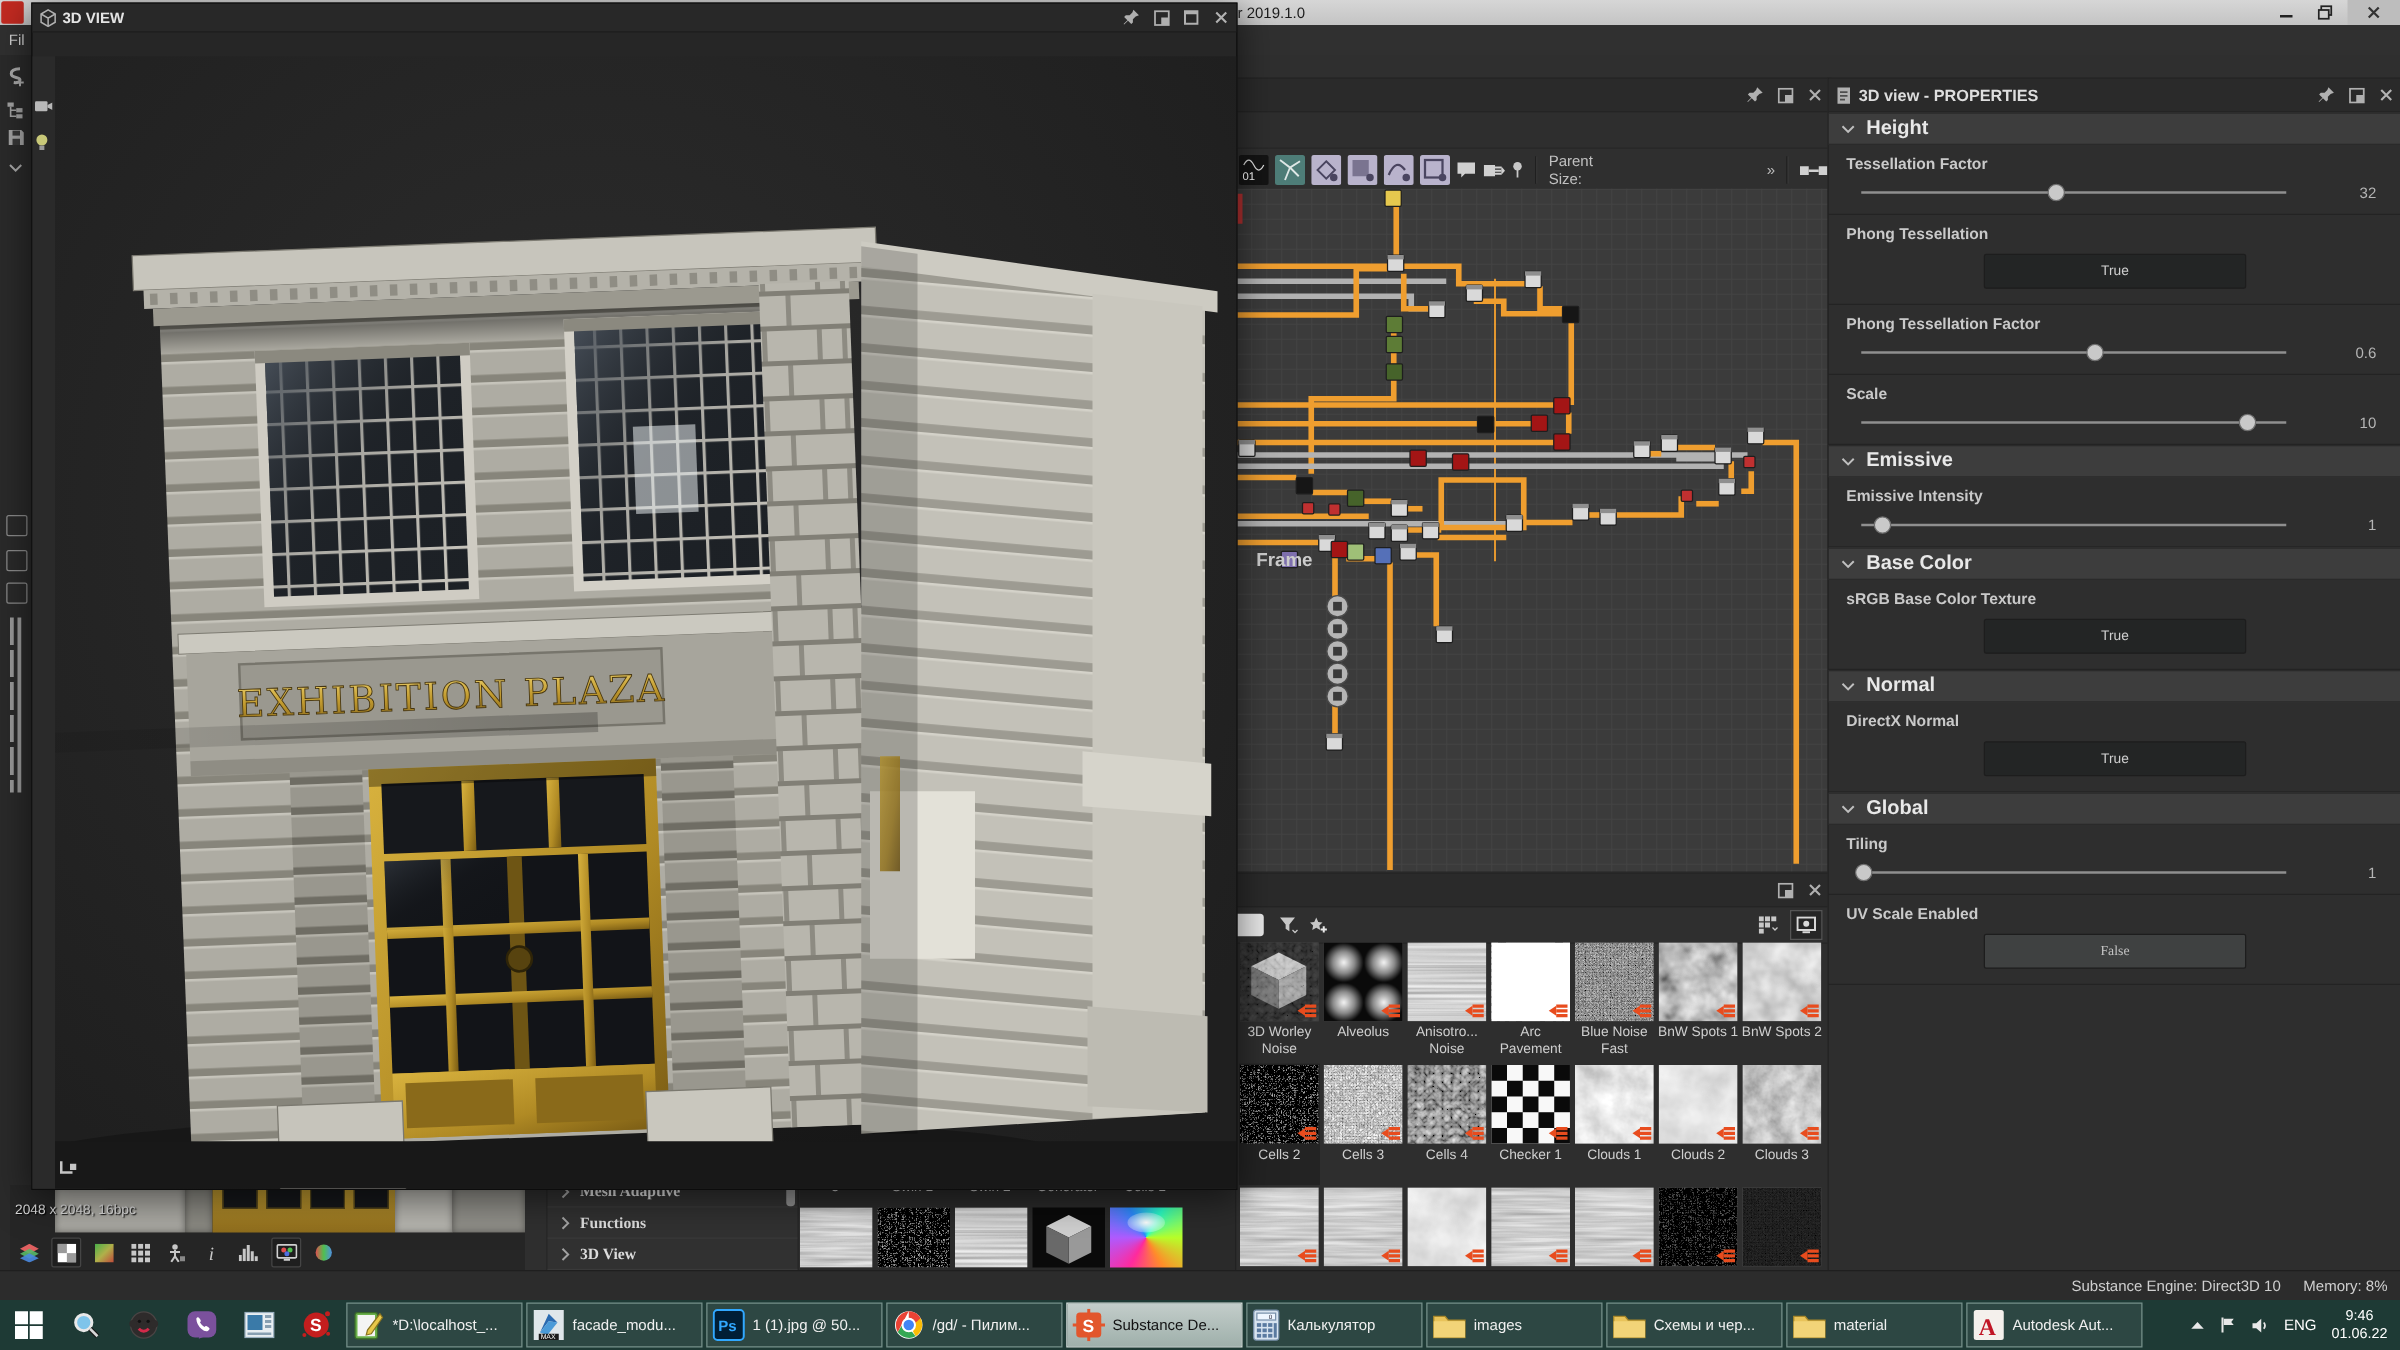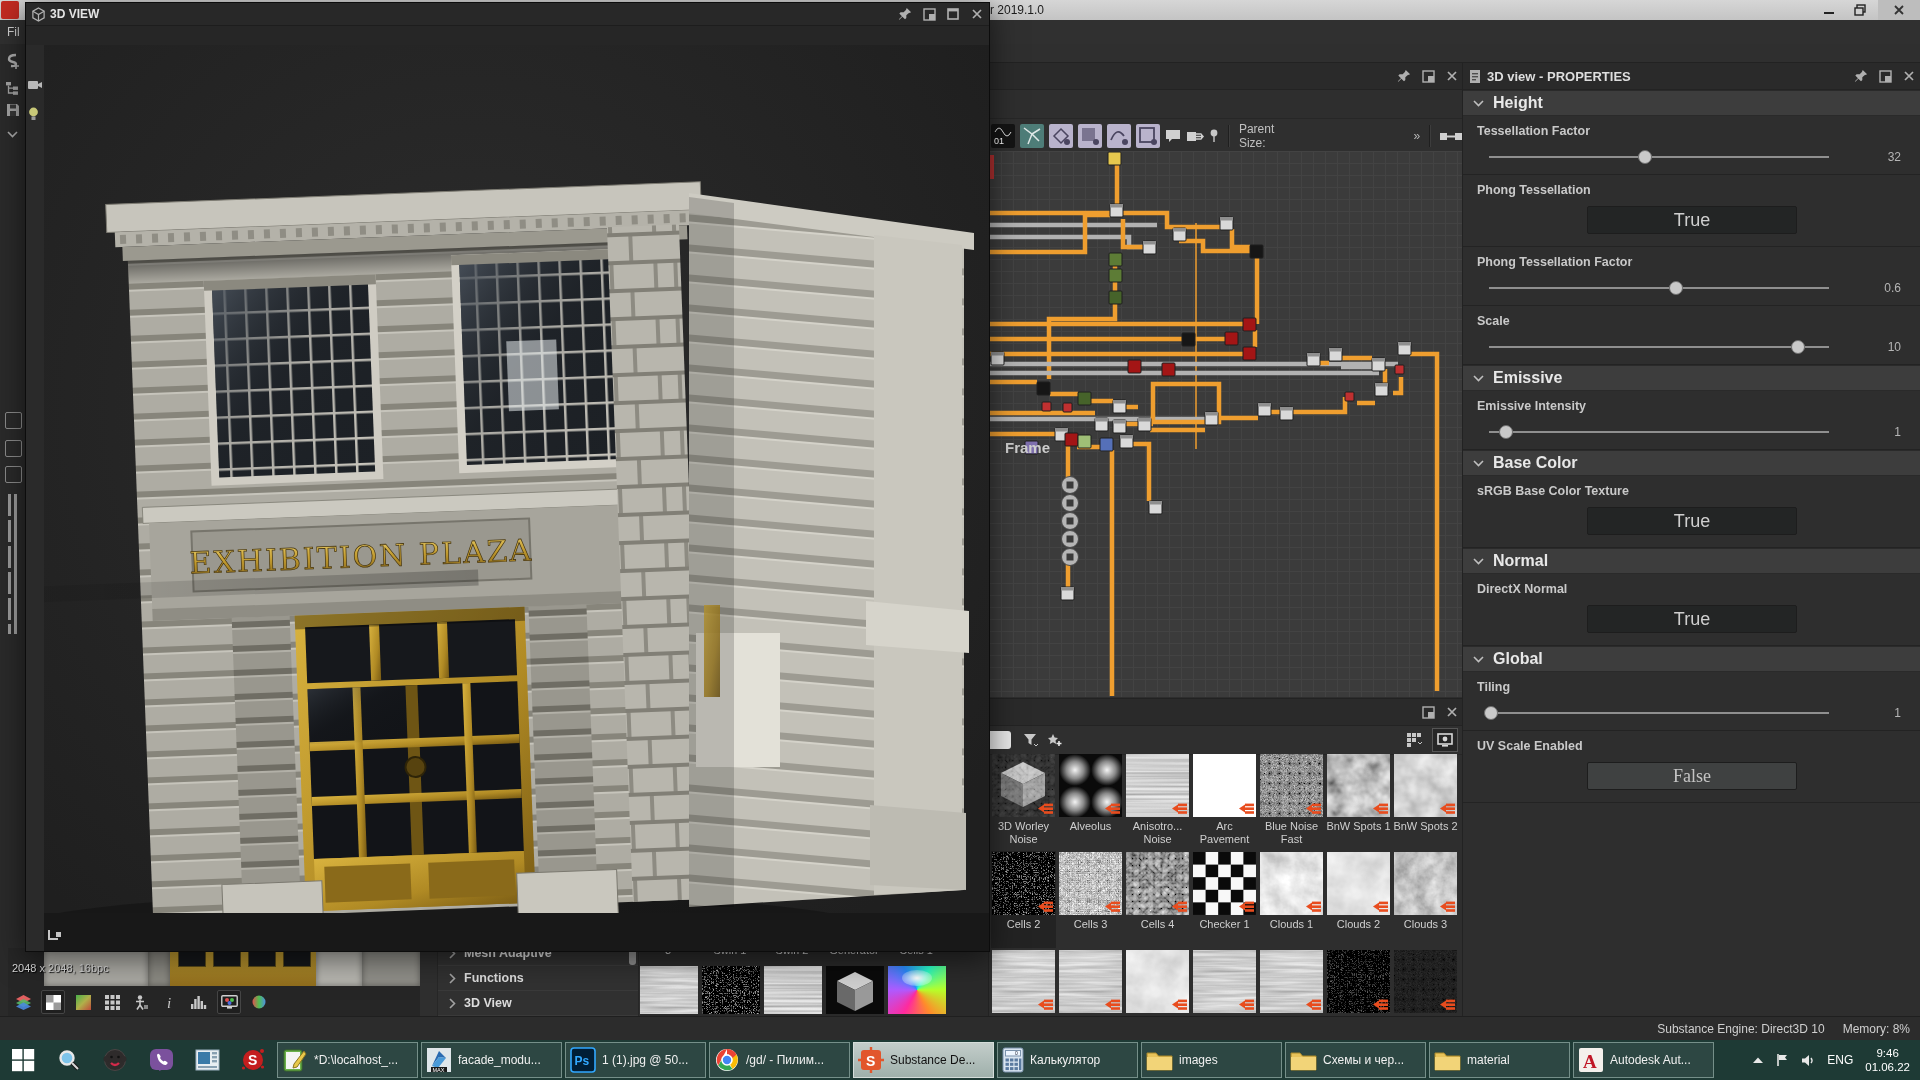--- a/index.html
+++ b/index.html
@@ -38,37 +38,37 @@
 .lthumb{position:relative;width:63px;height:63px;margin:1px;background:#555;overflow:hidden;}
 .lthumb .pat{position:absolute;left:0;top:0;width:63px;height:63px;}
 .outic{position:absolute;right:1px;bottom:1px;}
 .llabel{font-size:11px;color:#cfcfcf;line-height:13px;height:30px;overflow:hidden;padding-top:2px;}
 
 #propspanel{left:1462px;top:62px;width:458px;height:954px;}
 .psec{height:24px;background:#3d3d3d;display:flex;align-items:center;color:#e8e8e8;font-weight:bold;font-size:16px;border-top:1px solid #2a2a2a;border-bottom:1px solid #2a2a2a;}
 .psec .chev{margin:0 9px 0 10px;}
 .prow{padding:8px 14px 10px 14px;border-bottom:1px solid rgba(0,0,0,.22);}
 .plabel{color:#c9c9c9;font-size:12.5px;font-weight:bold;margin-bottom:9px;}
-.slwrap{display:flex;align-items:center;margin-top:12px;}
+.slwrap{display:flex;align-items:center;}
 .sltrack{position:relative;height:14px;flex:0 0 340px;margin-left:12px;}
 .sltrack .bar{position:absolute;left:0;right:0;top:6px;height:2px;background:#8f8f8f;}
 .sltrack .knob{position:absolute;top:0;width:14px;height:14px;border-radius:50%;background:#c9c9c9;border:1px solid #6e6e6e;box-sizing:border-box;}
 .slval{flex:1;text-align:right;color:#b5b5b5;font-size:12px;padding-right:6px;}
-.pbtn{width:208px;margin:2px auto 2px auto;height:26px;background:#232525;border:1px solid #1d1d1d;border-radius:2px;color:#cfcfcf;font-size:18px;display:flex;align-items:center;justify-content:center;}
+.pbtn{width:208px;margin:2px auto 2px auto;height:26px;background:#232525;border:1px solid #1d1d1d;border-radius:2px;color:#cfcfcf;font-size:11px;display:flex;align-items:center;justify-content:center;}
 .pbtn.f{background:#3f4141;color:#c4c4c4;font-family:Liberation Serif, serif;}
 
 #statusbar{left:0;top:1016px;width:1920px;height:24px;background:#2c2c2c;border-top:1px solid #1f1f1f;color:#cfcfcf;font-size:12px;display:flex;align-items:center;justify-content:flex-end;gap:18px;padding-right:10px;box-sizing:border-box;}
 
 #view2d{left:8px;top:948px;width:412px;height:68px;background:#262626;overflow:hidden;}
 #texstrip{position:absolute;left:0;top:0;width:412px;height:38px;}
 #info2d{position:absolute;left:4px;top:14px;font-size:11px;color:#d8d8d8;text-shadow:1px 1px 1px #000;}
 #tools2d{position:absolute;left:4px;top:42px;display:flex;gap:7px;align-items:center;}
 .t2i{width:22px;height:22px;display:flex;align-items:center;justify-content:center;border-radius:2px;}
 .t2i.on{background:#1f1f1f;border:1px solid #454545;}
-#outliner{left:437px;top:940px;width:200px;height:76px;background:#313131;border:1px solid #272727;color:#dcdcdc;font-size:12.5px;font-weight:bold;}
+#outliner{left:437px;top:940px;width:200px;height:76px;background:#313131;border:1px solid #272727;color:#dcdcdc;font-size:12.5px;font-weight:bold;font-family:Liberation Serif, serif;}
 .orow{height:24px;display:flex;align-items:center;border-bottom:1px solid #3a3a3a;}
 .orow .chev{margin:0 8px 0 10px;opacity:.8;}
 #oscroll{position:absolute;right:2px;top:8px;width:7px;height:16px;background:#8f8f8f;border-radius:3px;}
 #shelf{left:640px;top:942px;width:348px;height:74px;background:#2a2a2a;overflow:hidden;}
 .shlabel{position:absolute;top:2px;font-size:11px;color:#c8c8c8;width:60px;text-align:center;}
 .shthumb{position:absolute;top:24px;width:58px;height:48px;background:#444;overflow:hidden;}
 
 #taskbar{left:0;top:1040px;width:1920px;height:40px;background:#1e3a35;display:flex;align-items:stretch;}
 .tbicon{width:46px;display:flex;align-items:center;justify-content:center;}
 .task{width:141px;margin:2px 2px 2px 1px;border:1px solid rgba(190,215,208,.5);background:rgba(255,255,255,.07);display:flex;align-items:center;gap:6px;padding:0 4px;box-sizing:border-box;color:#f0f0f0;font-size:12px;}

